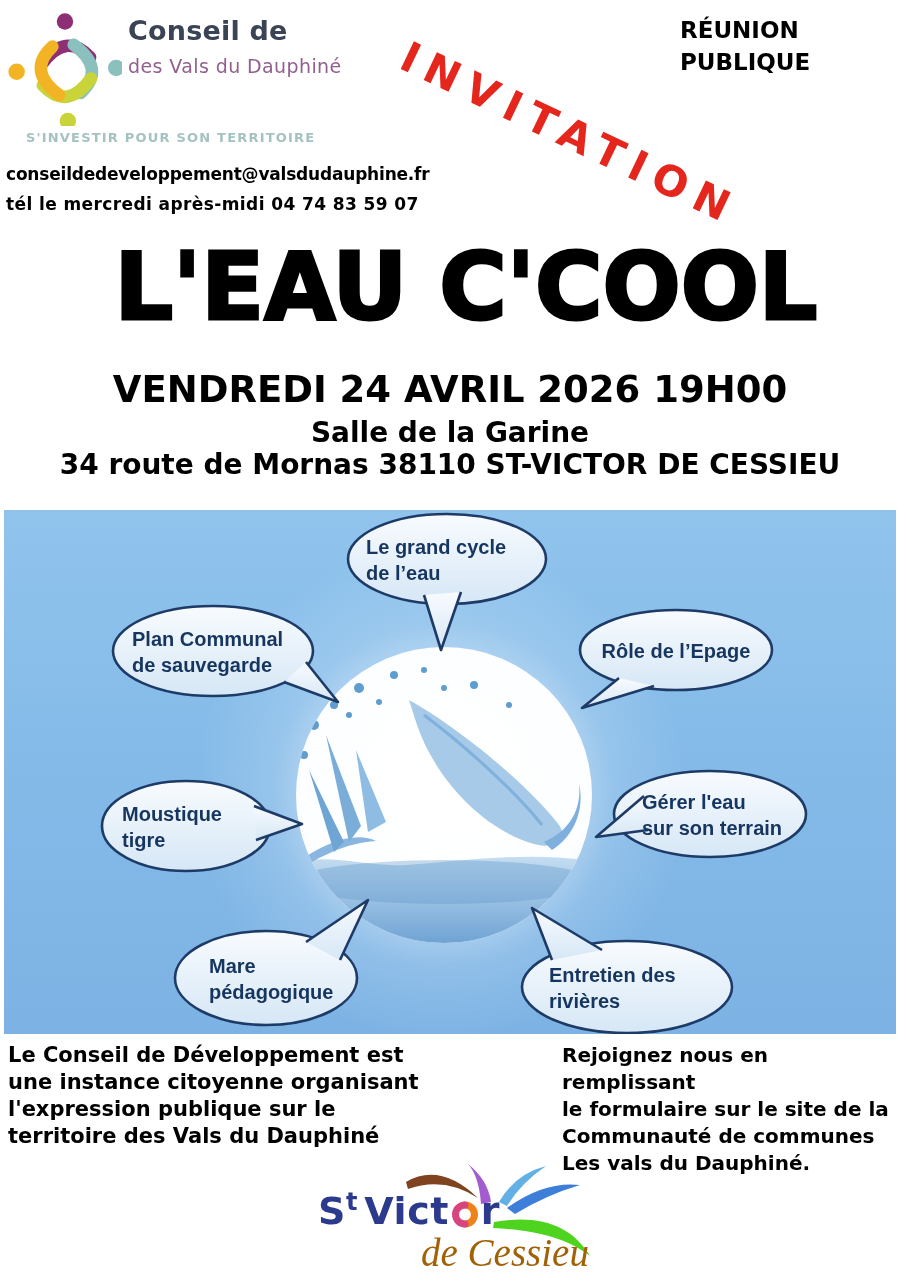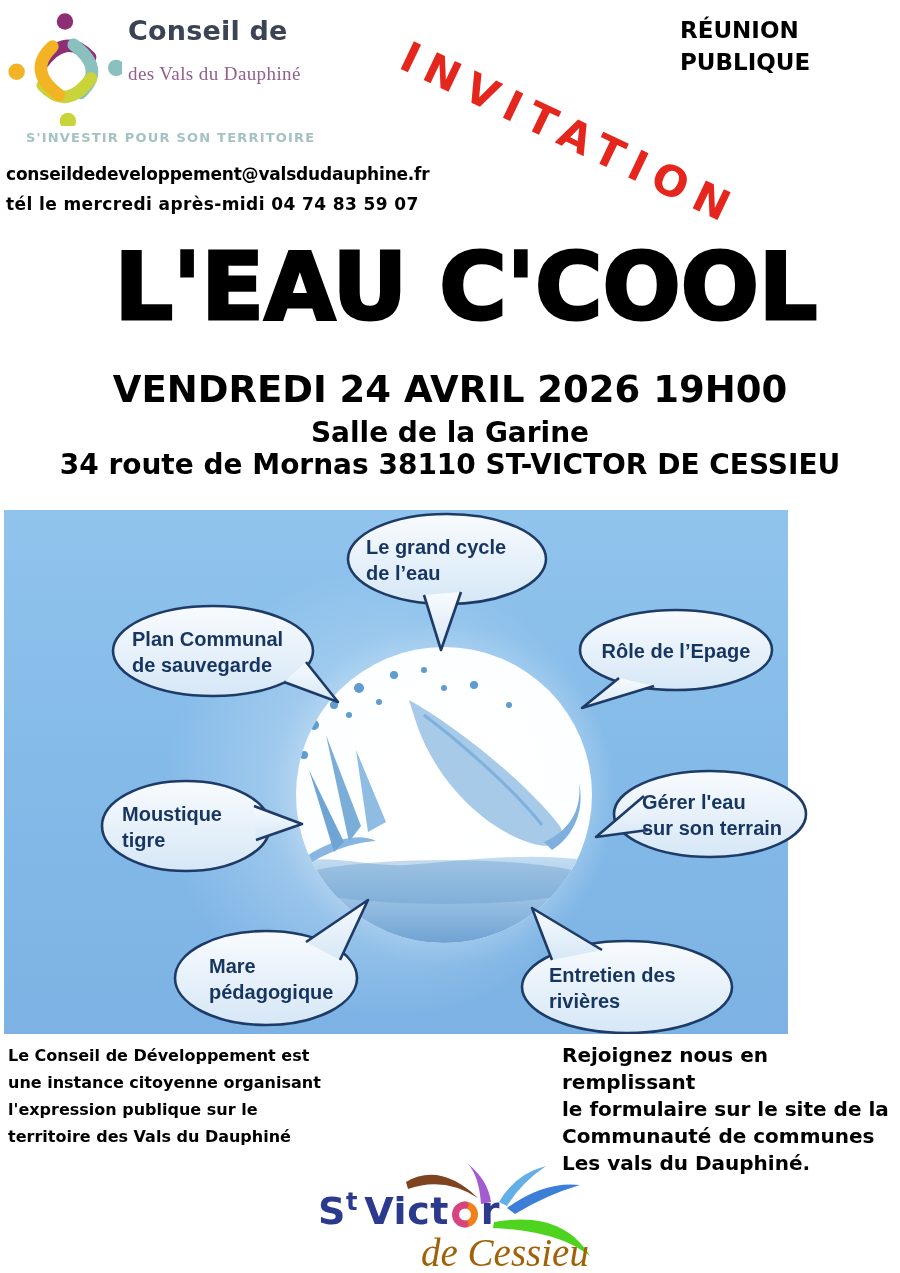--- a/index.html
+++ b/index.html
@@ -4,47 +4,47 @@
 <style>
   html,body{margin:0;padding:0;background:#ffffff;}
   .poster{
     position:relative;width:900px;height:1273px;background:#ffffff;overflow:hidden;
     font-family:"DejaVu Sans",sans-serif;color:#000;
   }
   
   .org-logo-icon{position:absolute;left:6px;top:4px;}
   .org-name{position:absolute;left:128px;top:16px;line-height:1.1;}
   .org-name .l1,.org-name .l2{font-size:27px;font-weight:bold;color:#3a4454;letter-spacing:.2px;}
-  .org-name .l3{font-size:19px;color:#92608e;margin-top:18px;letter-spacing:.4px;font-family:Liberation Serif, serif;}
+  .org-name .l3{font-size:19px;color:#92608e;margin-top:10px;letter-spacing:.4px;}
   .org-tagline{position:absolute;left:26px;top:130px;font-size:13px;font-weight:bold;color:#a4c2c1;letter-spacing:1.2px;}
   .contact-email{position:absolute;left:6px;top:164px;font-size:17px;font-weight:bold;letter-spacing:-0.2px;}
   .contact-phone{position:absolute;left:6px;top:194px;font-size:17px;font-weight:bold;letter-spacing:.4px;}
   
   .meeting-type{position:absolute;left:680px;top:14px;font-size:23px;font-weight:bold;line-height:32px;}
   .invitation{
     position:absolute;left:414px;top:32px;transform:rotate(25.5deg);transform-origin:left top;
     font-size:42px;font-weight:bold;color:#e4261d;letter-spacing:10px;white-space:nowrap;
   }
   
   .event-title{position:absolute;left:16px;top:234px;width:900px;text-align:center;
     font-size:92px;font-weight:900;letter-spacing:0;-webkit-text-stroke:3px #000;}
   .event-datetime{position:absolute;left:0;top:368px;width:900px;text-align:center;font-size:37px;font-weight:bold;}
   .event-venue{position:absolute;left:0;top:416px;width:900px;text-align:center;font-size:28px;font-weight:bold;}
   .event-address{position:absolute;left:0;top:448px;width:900px;text-align:center;font-size:28px;font-weight:bold;}
   
   .scene{
-    position:absolute;left:4px;top:510px;width:784px;height:524px;
+    position:absolute;left:4px;top:510px;width:892px;height:524px;
     background:
       radial-gradient(circle at 49% 54%, rgba(255,255,255,.50) 0%, rgba(255,255,255,.18) 28%, rgba(255,255,255,0) 46%),
       linear-gradient(180deg,#90c4ed 0%,#84bae8 50%,#7db3e4 100%);
   }
   .scene svg{display:block;}
   .bubble-text{font-family:"Liberation Sans",sans-serif;font-weight:bold;font-size:20px;fill:#16355f;}
   
-  .footer-left{position:absolute;left:8px;top:1042px;width:460px;font-size:16px;font-weight:bold;line-height:27px;white-space:pre-line;}
+  .footer-left{position:absolute;left:8px;top:1042px;width:460px;font-size:21px;font-weight:bold;line-height:27px;white-space:pre-line;}
   .footer-right{position:absolute;left:562px;top:1042px;width:340px;font-size:20px;font-weight:bold;line-height:27px;white-space:pre-line;}
   .sv-logo{position:absolute;left:318px;top:1160px;width:290px;height:110px;}
   .sv-swooshes{position:absolute;left:0;top:0;}
   .sv-name{position:absolute;left:0px;top:28px;font-size:38px;font-weight:bold;color:#2b3a8c;white-space:nowrap;letter-spacing:.5px;}
   .sv-name sup{font-size:24px;vertical-align:14px;letter-spacing:0;}
   .sv-name .mid{margin-left:7px;margin-top:13px;}
   .sv-o{vertical-align:-5px;margin:0 1px;}
   .sv-sub{position:absolute;left:103px;top:70px;font-family:"Liberation Serif",serif;font-style:italic;font-size:39px;color:#a16207;white-space:nowrap;}
 </style>
 </head>

